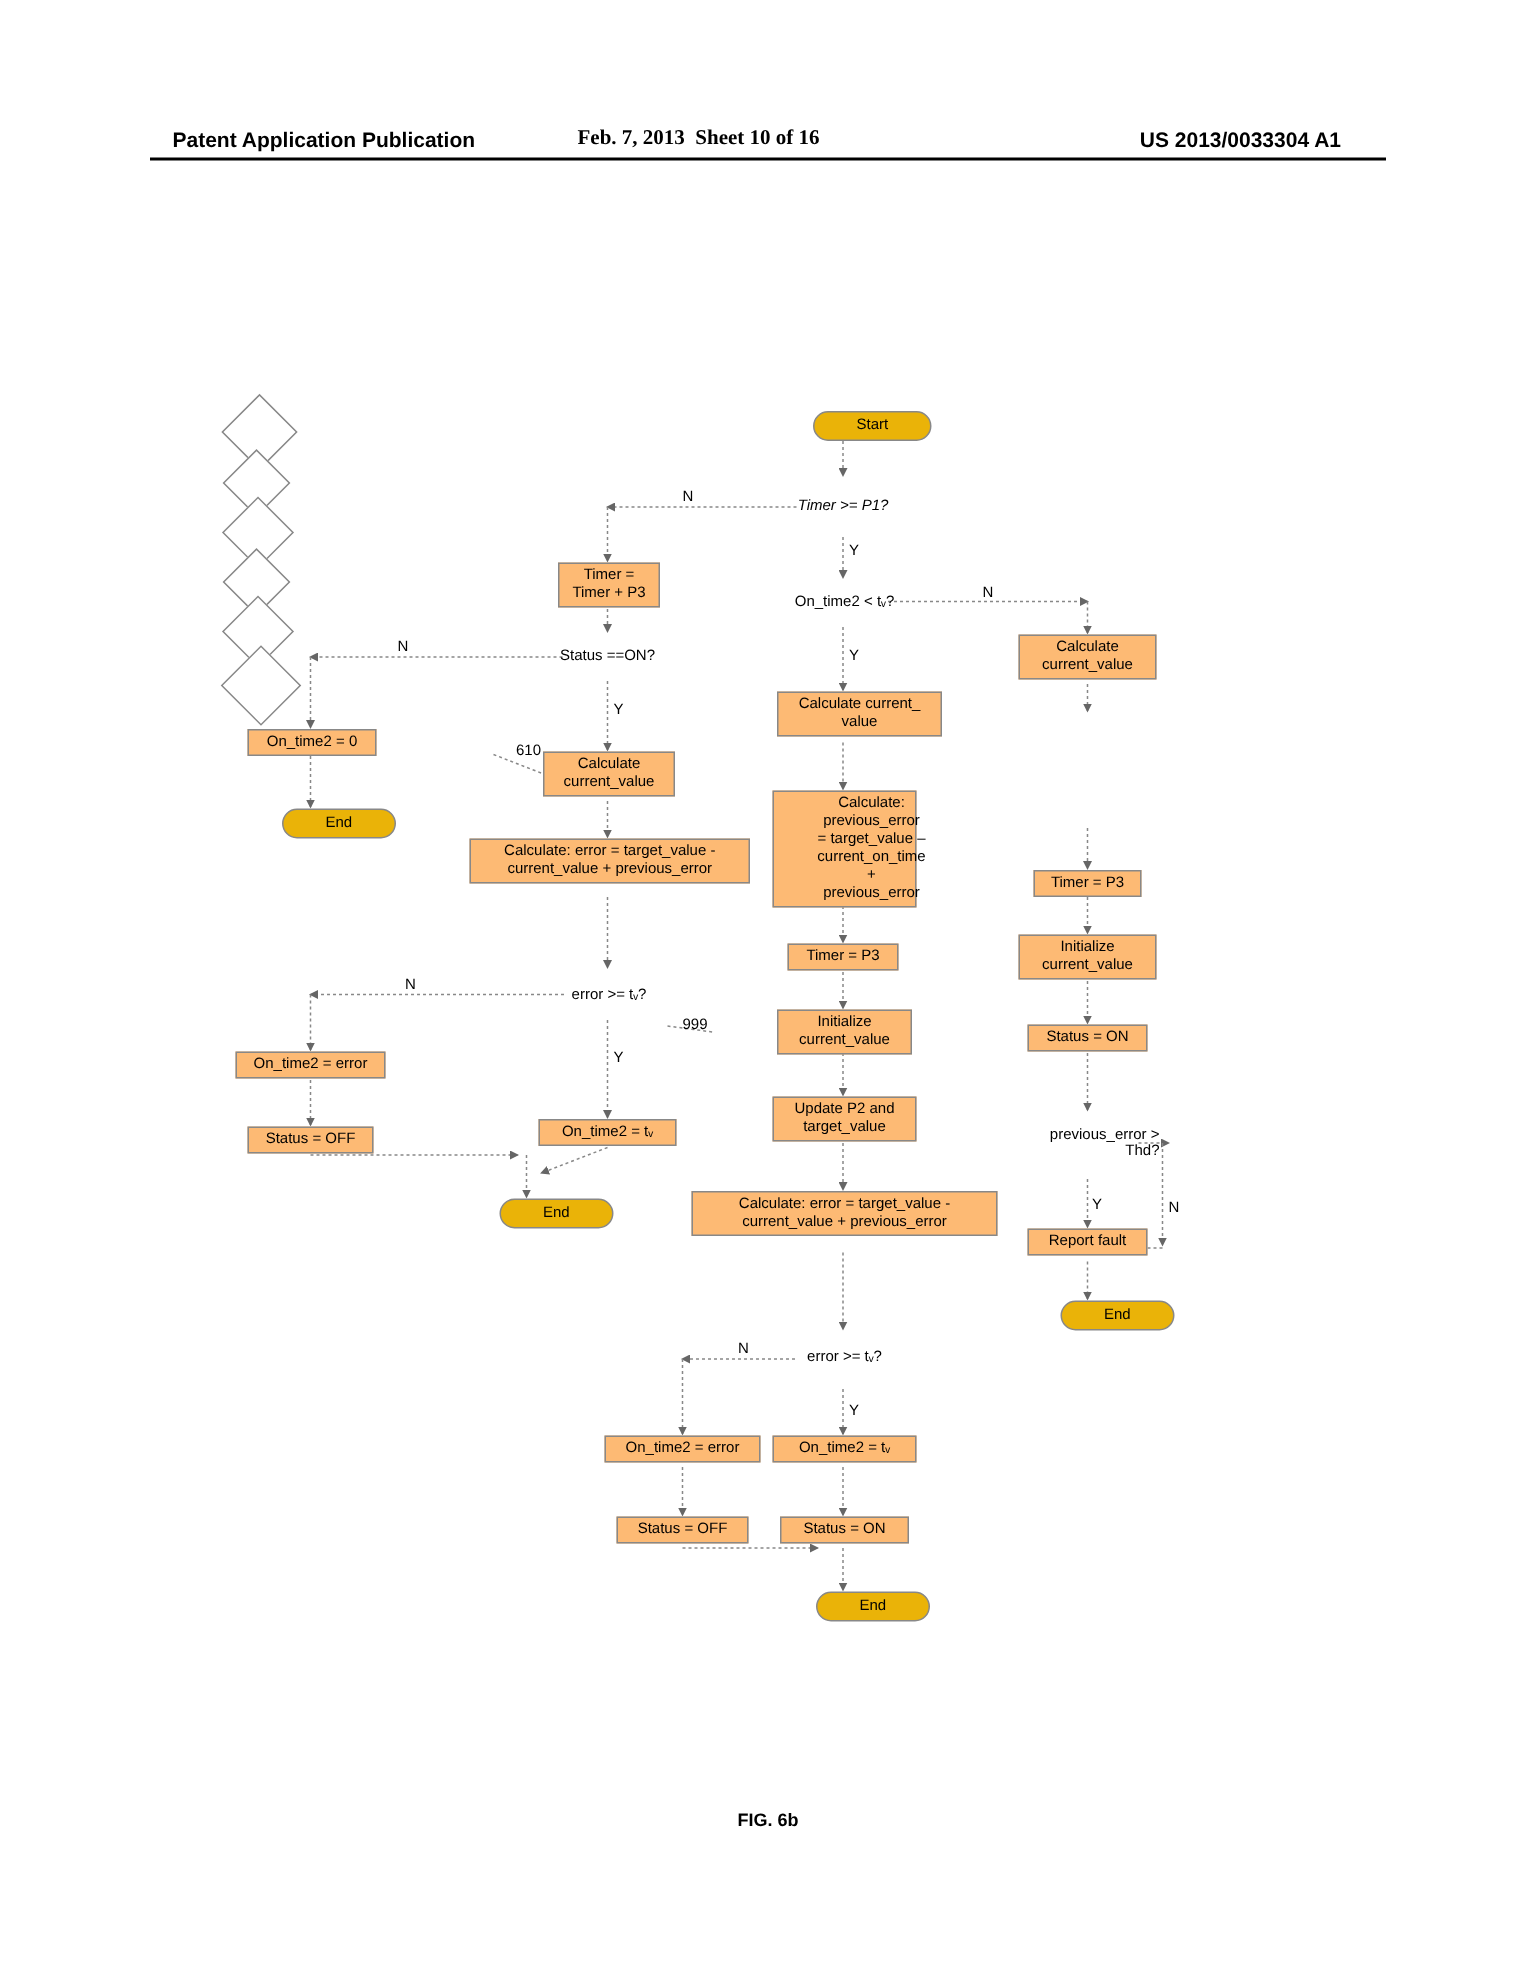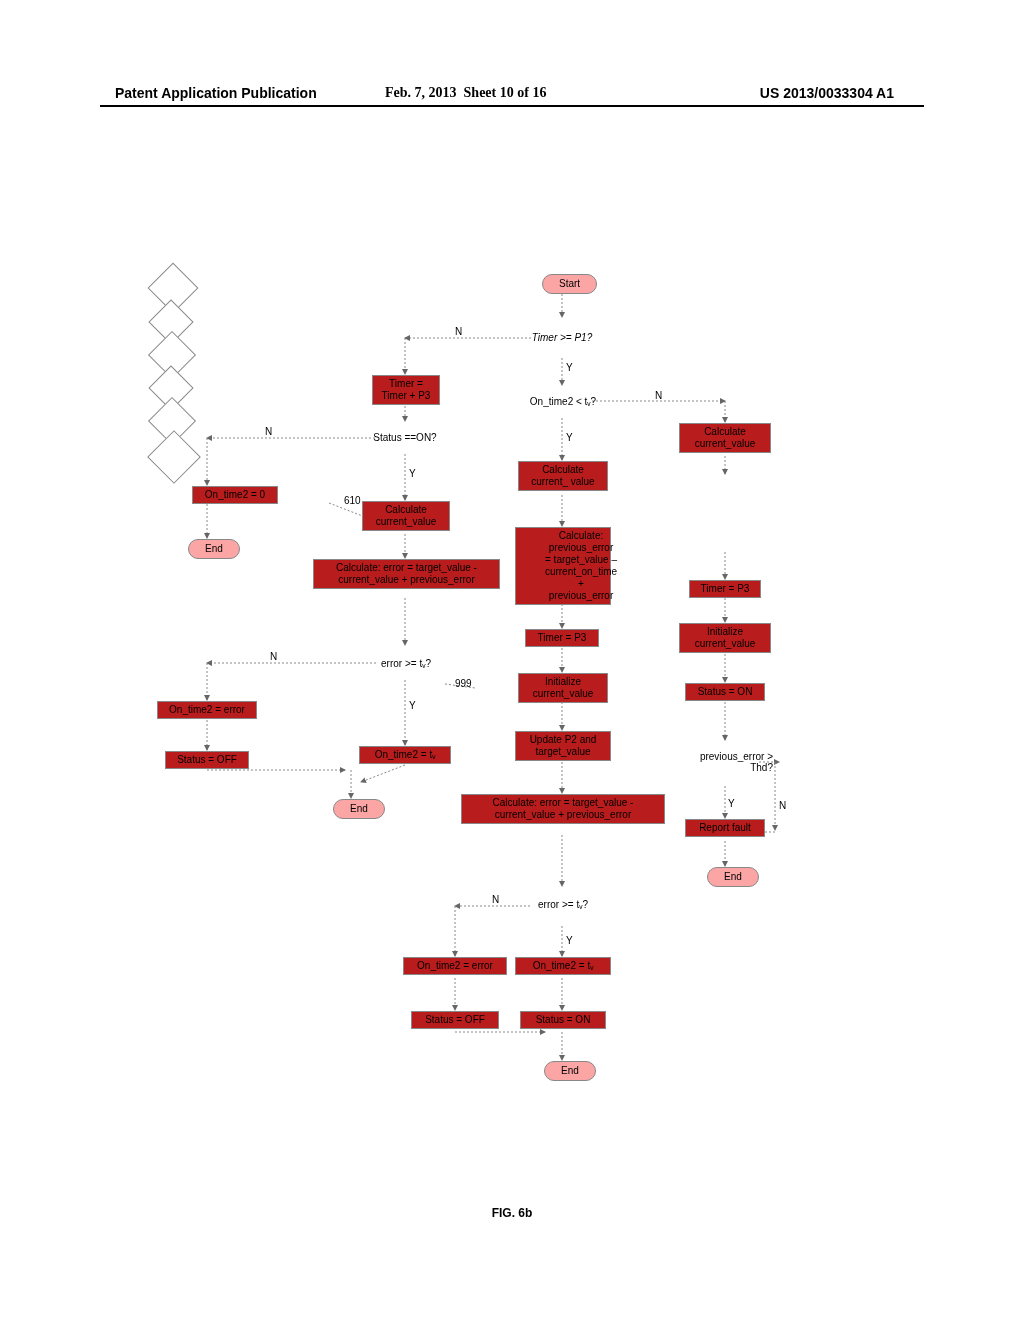--- a/index.html
+++ b/index.html
@@ -43,27 +43,27 @@
       font-size: 10px;
       text-align: center;
       display: flex;
       align-items: center;
       justify-content: center;
       line-height: 1.2;
       padding: 2px 4px;
     }
     .rect {
       border: 1px solid #888;
-      background: #b91c1c;
+      background: #fdba74;
     }
     .term {
       border: 1px solid #888;
       border-radius: 50px;
-      background: #fca5a5;
-      padding: 3px 16px;
+      background: #eab308;
+      padding: 3px 28px;
     }
     .diamond {
       transform: rotate(45deg);
       border: 1px solid #888;
       background: #fff;
     }
     .diamond-text {
       position: absolute;
       font-size: 10px;
       text-align: center;
@@ -167,21 +167,21 @@
   <div class="node term" style="left:387px; top:4px;">Start</div>
 
   <div class="diamond" style="left:389px; top:50px; width:36px; height:36px;"></div>
   <div class="diamond-text" style="left:366px; top:62px; width:82px;font-style:italic;">Timer &gt;= P1?</div>
 
   <div class="node rect" style="left:217px; top:105px; width:68px;">Timer = Timer + P3</div>
 
   <div class="diamond" style="left:234px; top:152px; width:32px; height:32px;"></div>
   <div class="diamond-text" style="left:205px; top:162px; width:90px;">Status ==ON?</div>
 
-  <div class="node rect" style="left:10px; top:216px; width:86px;margin-left:27px;">On_time2 = 0</div>
+  <div class="node rect" style="left:10px; top:216px; width:86px;">On_time2 = 0</div>
 
   <div class="node term" style="left:33px; top:269px;">End</div>
 
   <div class="node rect" style="left:207px; top:231px; width:88px;">Calculate current_value</div>
 
   <div class="node rect" style="left:158px; top:289px; width:187px;">Calculate: error = target_value - current_value + previous_error</div>
 
   <div class="diamond" style="left:233px; top:377px; width:34px; height:34px;"></div>
   <div class="diamond-text" style="left:213px; top:388px; width:76px;">error &gt;= tᵥ?</div>
 
@@ -189,21 +189,21 @@
 
   <div class="node rect" style="left:10px; top:481px; width:84px;">Status = OFF</div>
 
   <div class="node rect" style="left:204px; top:476px; width:92px;">On_time2 = tᵥ</div>
 
   <div class="node term" style="left:178px; top:529px;">End</div>
 
   <div class="diamond" style="left:391px; top:116px; width:32px; height:32px;"></div>
   <div class="diamond-text" style="left:358px; top:126px; width:100px;">On_time2 &lt; tᵥ?</div>
 
-  <div class="node rect" style="left:363px; top:191px; width:90px;">Calculate current_ value</div>
+  <div class="node rect" style="left:363px; top:191px; width:110px;">Calculate current_ value</div>
 
   <div class="node rect" style="left:360px; top:257px; width:96px;padding-left:40px;">Calculate: previous_error = target_value – current_on_time + previous_error</div>
 
   <div class="node rect" style="left:370px; top:359px; width:74px;">Timer = P3</div>
 
   <div class="node rect" style="left:363px; top:403px; width:90px;">Initialize current_value</div>
 
   <div class="node rect" style="left:360px; top:461px; width:96px;">Update P2 and target_value</div>
 
   <div class="node rect" style="left:306px; top:524px; width:204px;">Calculate: error = target_value - current_value + previous_error</div>

